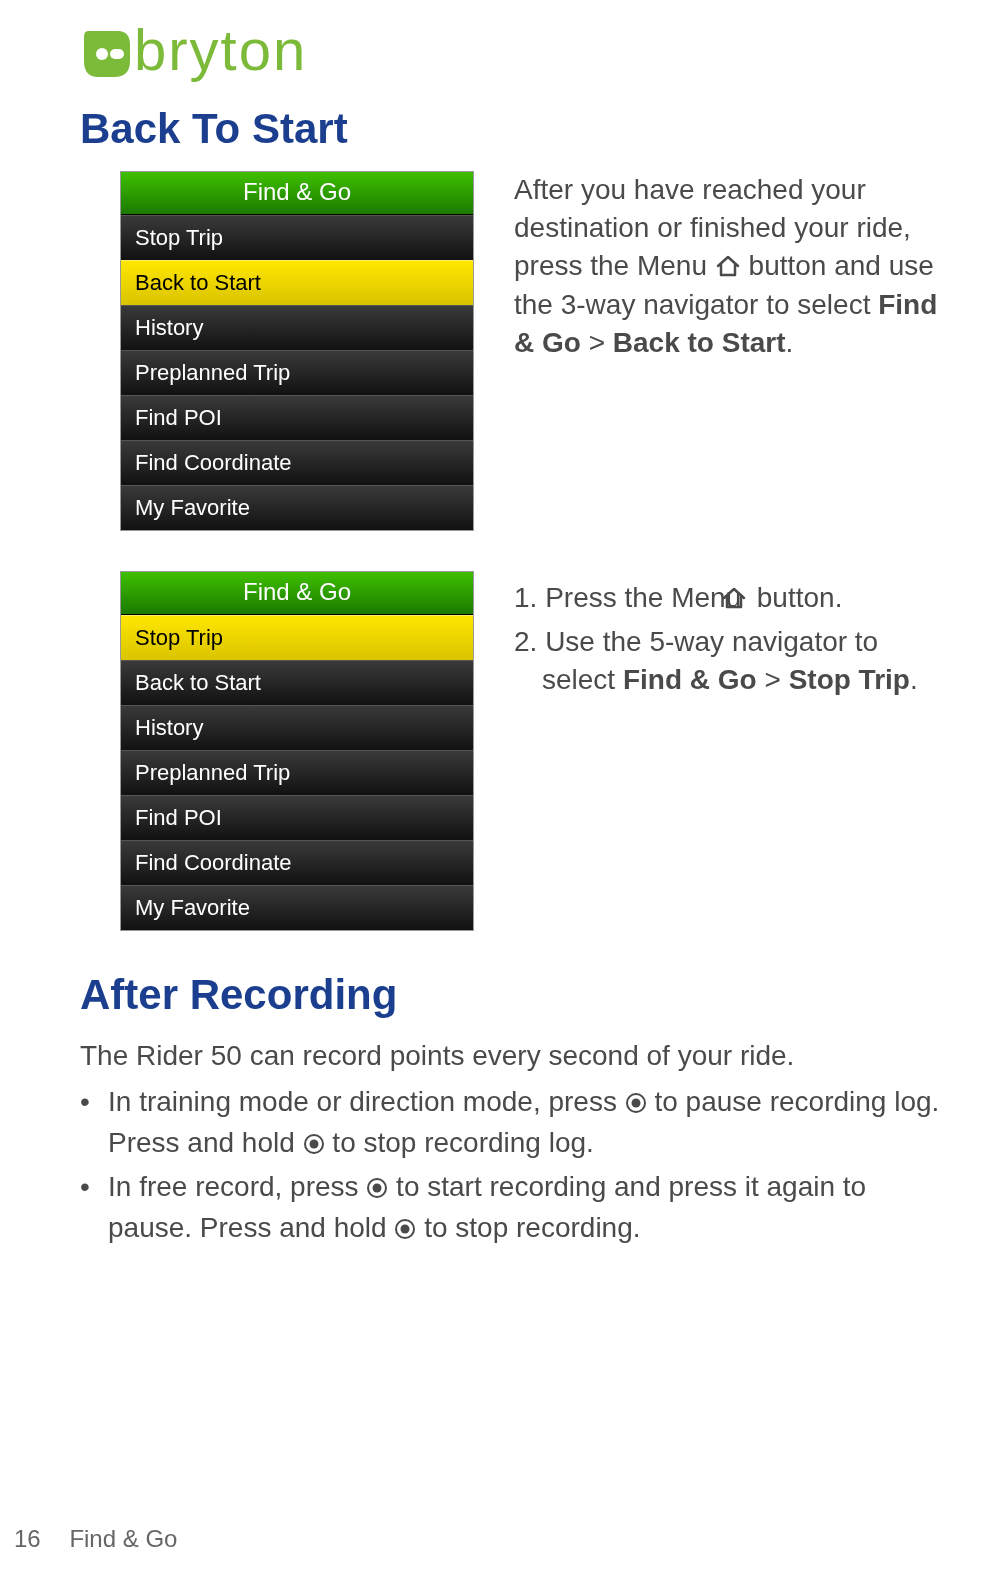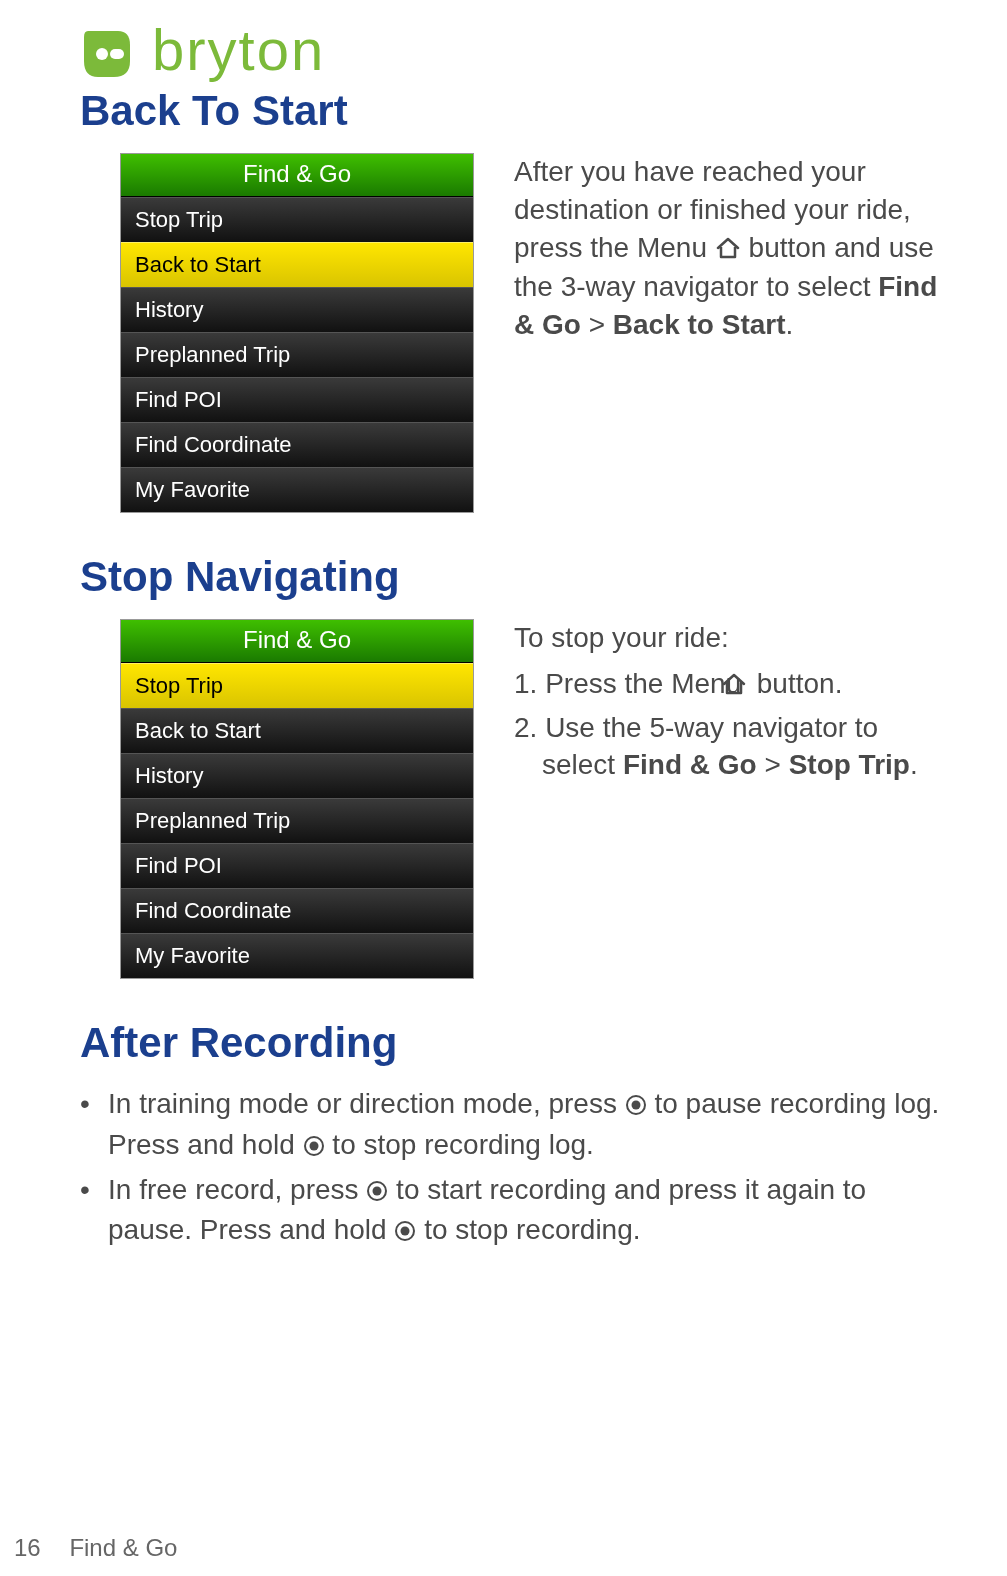--- a/index.html
+++ b/index.html
@@ -11,21 +11,21 @@
   height: 1576px;
   box-sizing: border-box;
   position: relative;
 }
 .page {
   padding: 20px 60px 0 80px;
 }
 .logo-row {
   display: flex;
   align-items: center;
-  gap: 18px;
+  margin-bottom: 18px;
 }
 .logo-mark svg { display:block; }
 .logo-text {
   font-size: 58px;
   font-weight: 400;
   color: #7cba3a;
   letter-spacing: 2px;
   font-family: "Segoe UI", Arial, sans-serif;
   position: relative;
   top: -4px;
@@ -107,21 +107,21 @@
   color: #4a4a4a;
   margin-bottom: 4px;
 }
 ul.bullets li .dot {
   width: 28px;
   flex-shrink: 0;
   text-align: left;
 }
 .footer {
   position: absolute;
-  bottom: 14px;
+  bottom: 23px;
   left: 14px;
   font-size: 24px;
   color: #666;
 }
 .footer .pageno {
   margin-right: 22px;
 }
 ol.steps {
   list-style: none;
   padding: 0;
@@ -166,48 +166,47 @@
     </div>
     <div class="body-text">
       <p>
         <span>After you have reached your destination or finished your ride, press the Menu </span><span class="house-icon"><svg width="26" height="22" viewBox="0 0 26 22">
               <path d="M3 11 L13 2 L23 11 M6 10 L6 20 L20 20 L20 10" fill="none" stroke="#4a4a4a" stroke-width="2.5" stroke-linejoin="round" stroke-linecap="round"></path>
             </svg></span><span> button and use the 3-way navigator to select </span><span class="bold">Find &amp; Go</span><span> &gt; </span><span class="bold">Back to Start</span><span>.</span>
       </p>
     </div>
   </div>
 
-  <h2 class="section-title">Stop Navigating</h2>
   <div class="section-row">
     <div class="device-menu">
       <div class="dm-header">Find &amp; Go</div>
       <div class="dm-item selected">Stop Trip</div>
       <div class="dm-item">Back to Start</div>
       <div class="dm-item">History</div>
       <div class="dm-item">Preplanned Trip</div>
       <div class="dm-item">Find POI</div>
       <div class="dm-item">Find Coordinate</div>
       <div class="dm-item">My Favorite</div>
     </div>
     <div class="body-text">
-      <p class="tight">To stop your ride:</p>
       <ol class="steps">
         <li>
           <span>1. Press the Menu </span><span class="house-icon"><svg width="26" height="22" viewBox="0 0 26 22">
                 <path d="M3 11 L13 2 L23 11 M6 10 L6 20 L20 20 L20 10" fill="none" stroke="#4a4a4a" stroke-width="2.5" stroke-linejoin="round" stroke-linecap="round"></path>
               </svg></span><span> button.</span>
         </li>
         <li>
           <span>2. Use the 5-way navigator to select </span><span class="bold">Find &amp; Go</span><span> &gt; </span><span class="bold">Stop Trip</span><span>.</span>
         </li>
       </ol>
     </div>
   </div>
 
   <h2 class="section-title" style="margin-top:10px;">After Recording</h2>
+  <p class="data-rec-text">The Rider 50 can record points every second of your ride.</p>
   <ul class="bullets">
     <li>
       <span class="dot">•</span>
       <span>
         <span>In training mode or direction mode, press </span><span class="record-icon"><svg width="22" height="22" viewBox="0 0 22 22">
               <circle cx="11" cy="11" r="9" fill="none" stroke="#4a4a4a" stroke-width="2"></circle>
               <circle cx="11" cy="11" r="4.5" fill="#4a4a4a"></circle>
             </svg></span><span> to pause recording log. Press and hold </span><span class="record-icon"><svg width="22" height="22" viewBox="0 0 22 22">
               <circle cx="11" cy="11" r="9" fill="none" stroke="#4a4a4a" stroke-width="2"></circle>
               <circle cx="11" cy="11" r="4.5" fill="#4a4a4a"></circle>

